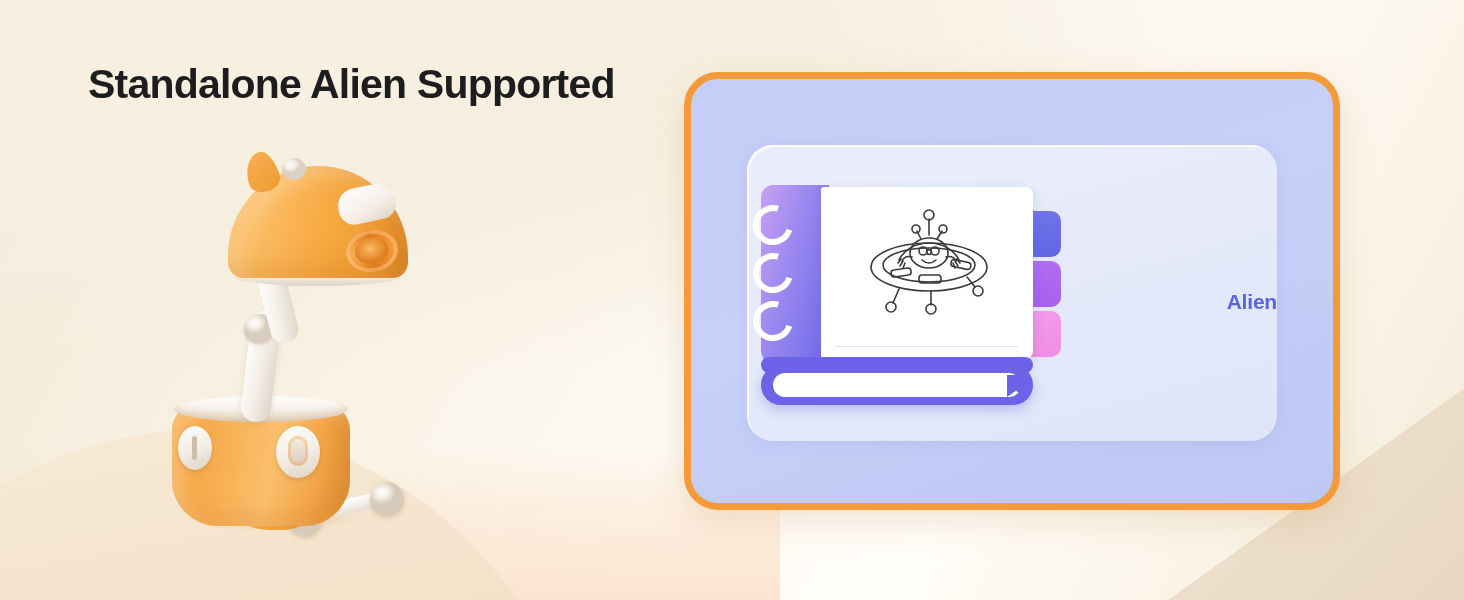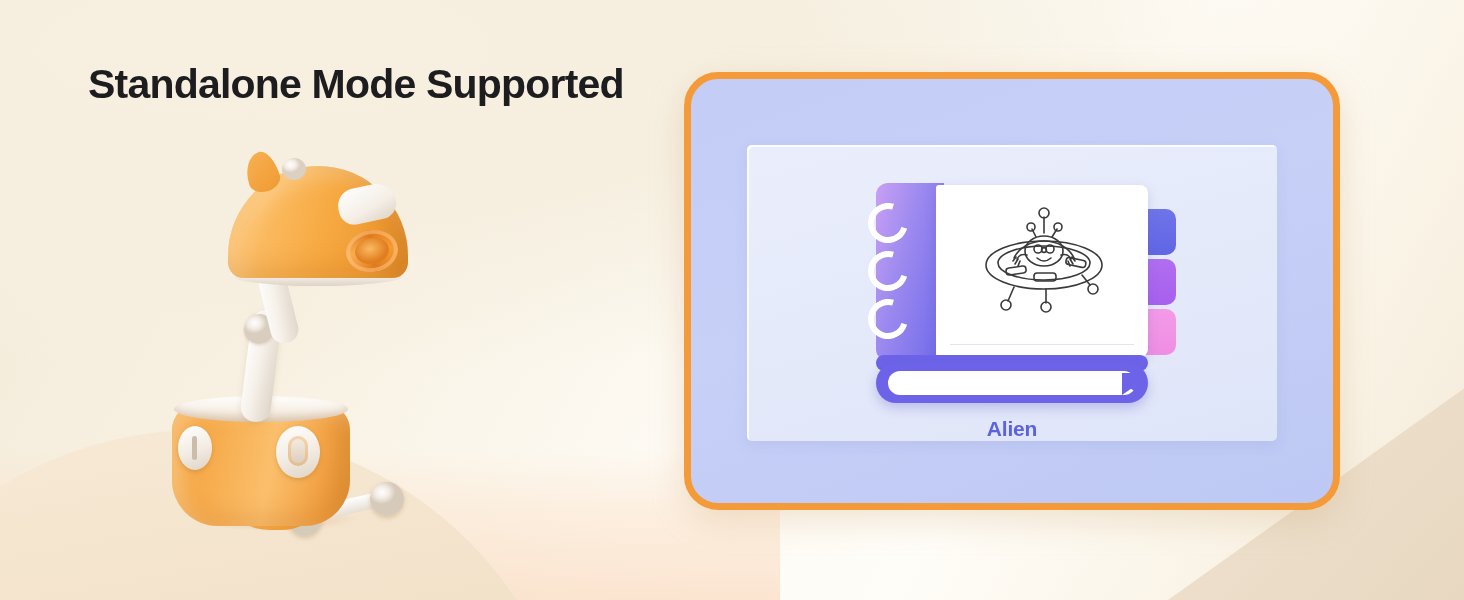--- a/index.html
+++ b/index.html
@@ -184,24 +184,24 @@
   
   .screen {
     position:absolute; left:684px; top:72px; width:656px; height:438px;
     border-radius:34px;
     border:7px solid #f59a38;
     background:linear-gradient(160deg, #c3cdf6 0%, #c7d0f7 45%, #bdc8f4 100%);
     box-shadow:0 10px 34px rgba(200,160,110,.28);
   }
   .screen-card {
     position:absolute; left:56px; top:66px; right:56px; bottom:62px;
-    border-radius:5px;
+    border-radius:26px;
     background:linear-gradient(165deg, #eaeefc 0%, #e4e9fa 55%, #dfe5f9 100%);
     box-shadow:inset 2px 2px 0 rgba(255,255,255,.85), 0 4px 14px rgba(110,120,190,.12);
-    display:flex; flex-direction:column; align-items:center; justify-content:flex-end;
+    display:flex; flex-direction:row; align-items:center; justify-content:space-between;
   }
 
   
   .book { position:relative; width:300px; height:216px; }
   .tab {
     position:absolute; right:-14px; width:30px; height:46px; border-radius:0 10px 10px 0;
   }
   .tab-1 { top:26px;  background:linear-gradient(180deg,#6f74ea,#6066e4); }
   .tab-2 { top:76px;  background:linear-gradient(180deg,#b06ef0,#a75fee); }
   .tab-3 { top:126px; background:linear-gradient(180deg,#f39ae8,#ef8ee4); }
@@ -257,21 +257,21 @@
 </head>
 <body>
 
 <div class="bg-floor"></div>
 <div class="bg-wedge-br"></div>
 <div class="bg-wedge-br-edge"></div>
 <div class="bg-curve-bl"></div>
 <div class="bg-curve-bl-hi"></div>
 
 <div class="copy">
-  <div class="headline">Standalone Mode Supported</div>
+  <div class="headline">Standalone Alien Supported</div>
 </div>
 
 <div class="device">
   <div class="dev-shadow"></div>
   <div class="dumbbell">
     <div class="db-bar"></div>
     <div class="db-ball db-b1"></div>
     <div class="db-ball db-b2"></div>
   </div>
   <div class="dev-paw"></div>

